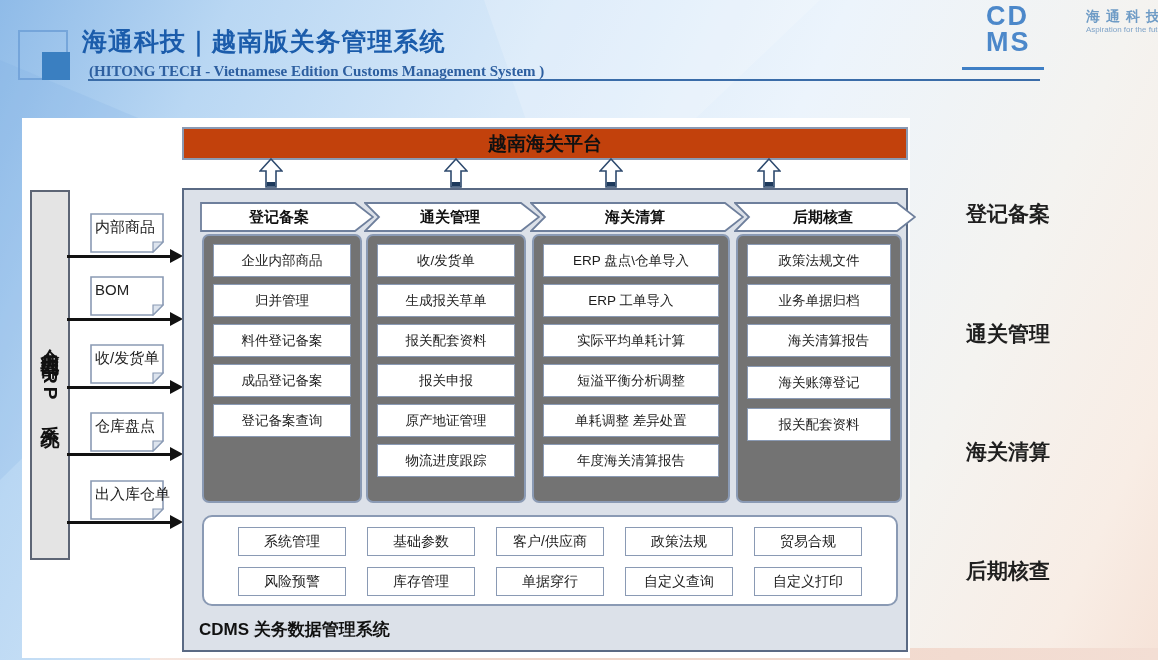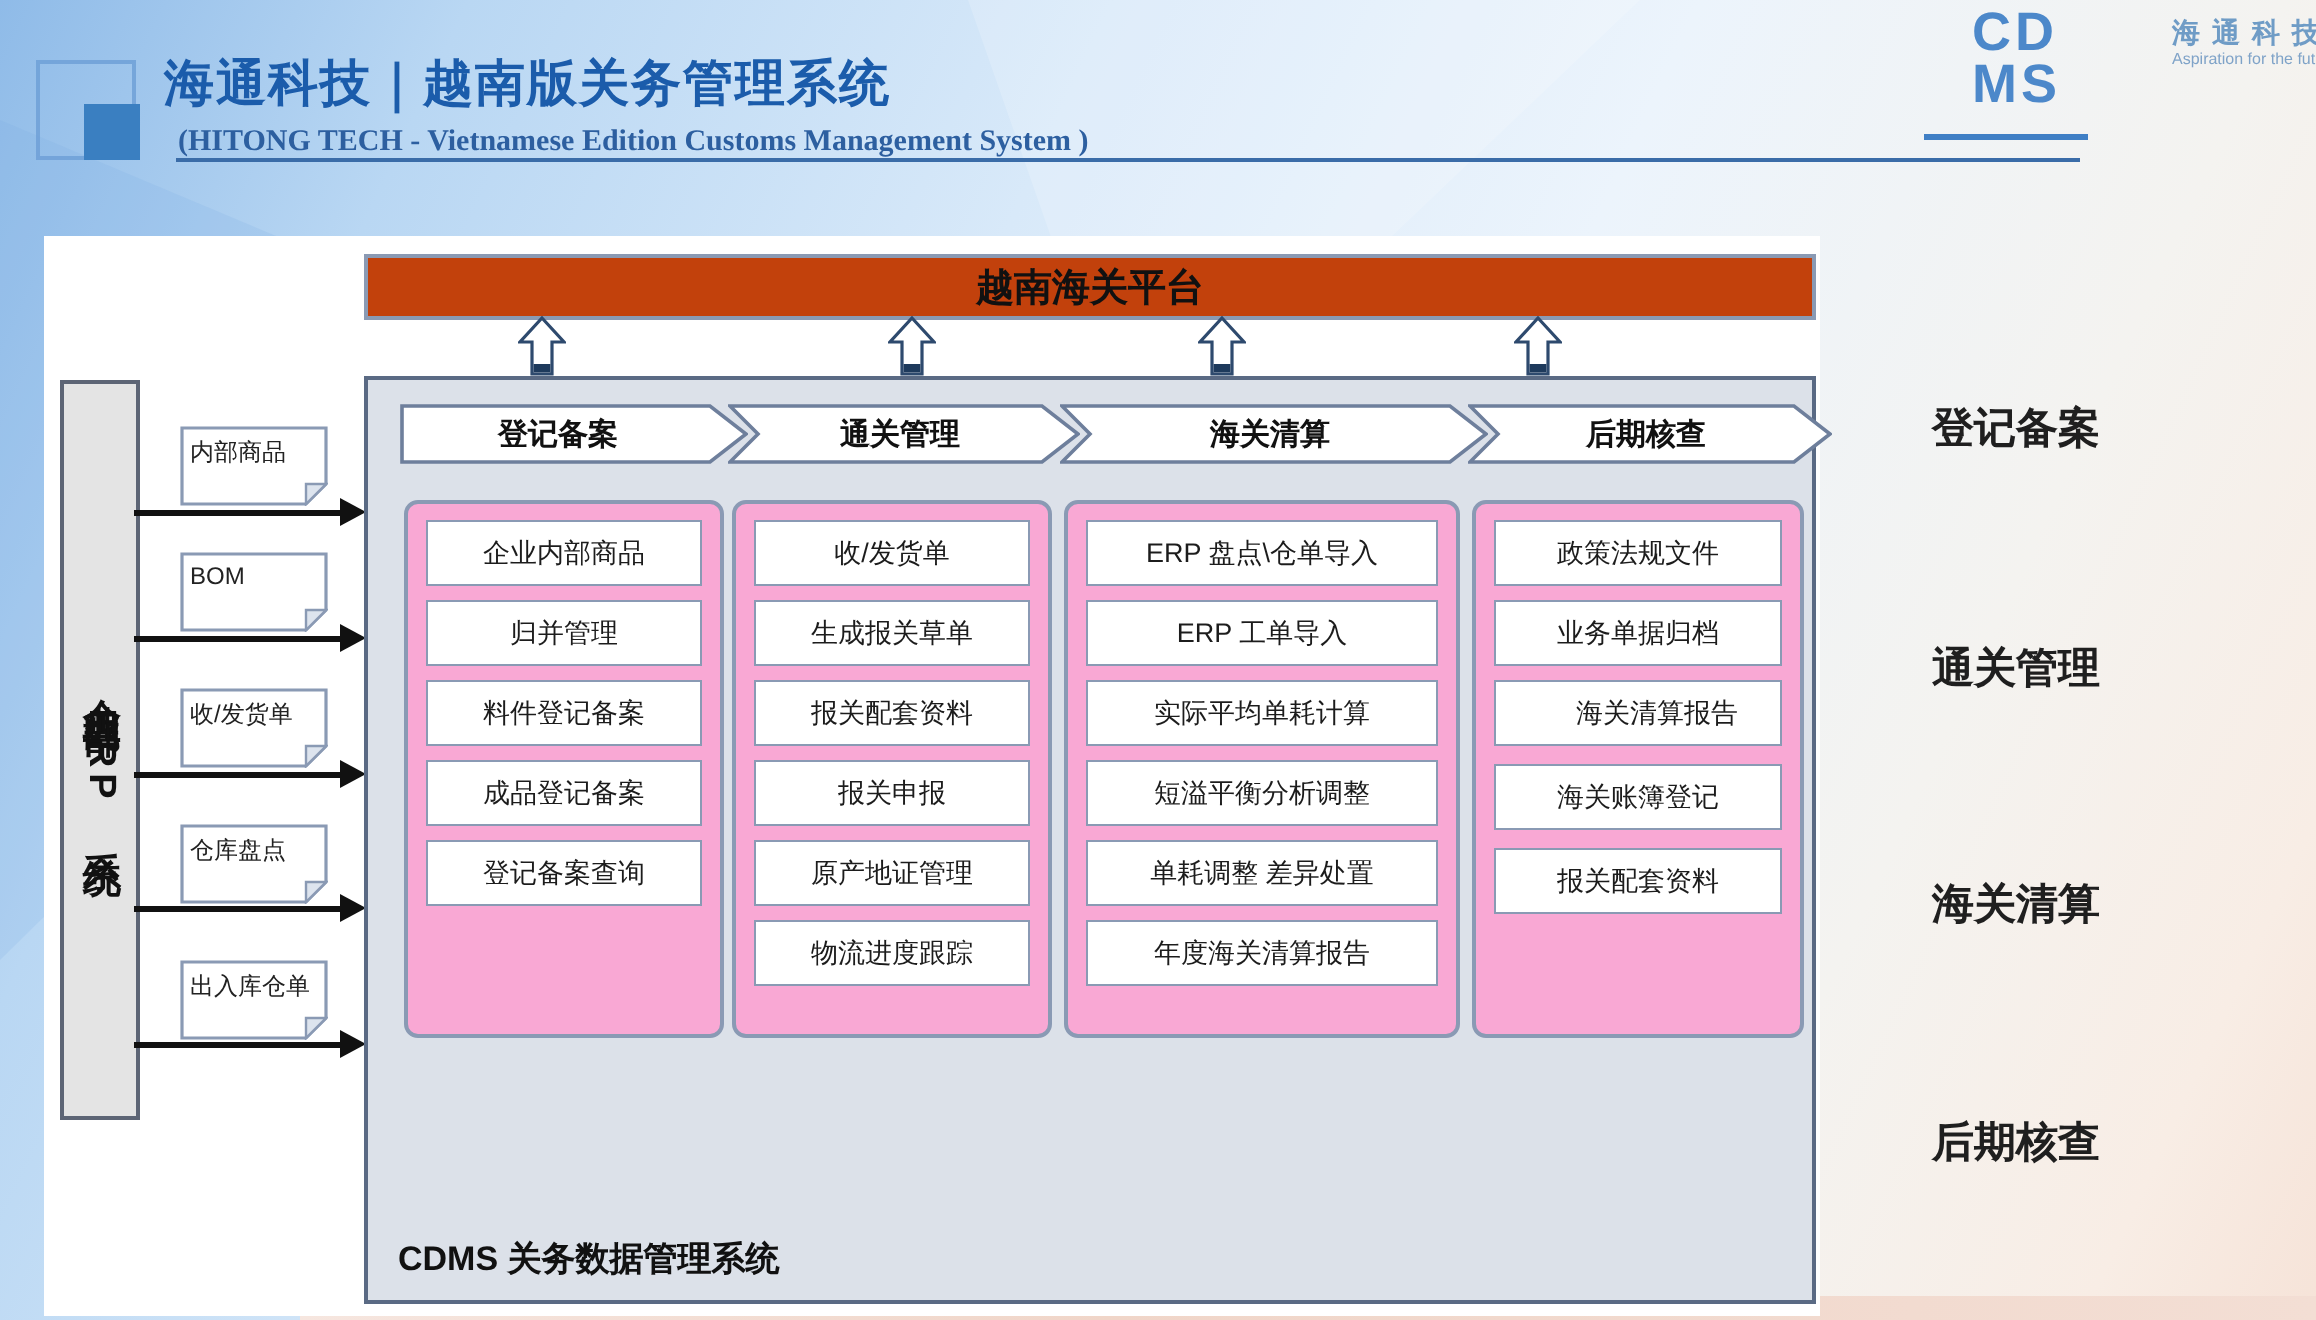--- a/index.html
+++ b/index.html
@@ -36,36 +36,36 @@
   .uparrow{top:158px;width:24px;height:30px;}
   .uparrow svg{display:block;}
 
   
   .panel{left:182px;top:188px;width:722px;height:460px;background:#dce1e9;border:2px solid #5a6a84;}
   .chev{position:absolute;top:12px;height:30px;}
   .chev svg{position:absolute;left:0;top:0;display:block;}
   .chev-label{position:absolute;inset:0;display:flex;align-items:center;justify-content:center;
     font-size:15px;font-weight:bold;color:#111;padding-right:16px;}
   .chev-notch .chev-label{padding-left:12px;}
-  .col{position:absolute;top:60px;height:265px;background:#f9a8d4;border:2px solid #8a9ab4;border-radius:7px;}
+  .col{position:absolute;top:44px;height:265px;background:#737373;border:2px solid #8a9ab4;border-radius:7px;}
   .citem{position:absolute;left:9px;right:9px;height:31px;background:#fff;border:1.5px solid #8a9ab4;
     display:flex;align-items:center;justify-content:center;font-size:13.5px;color:#1c1c1c;white-space:nowrap;}
   .foundation{position:absolute;left:18px;top:325px;width:692px;height:87px;background:#fff;border:2px solid #8a9ab4;border-radius:10px;}
   .frow{position:absolute;left:34px;right:34px;height:30px;display:flex;justify-content:space-between;}
   .fbox{width:106px;height:27px;background:#fff;border:1.5px solid #8a9ab4;
     display:flex;align-items:center;justify-content:center;font-size:14px;color:#1c1c1c;white-space:nowrap;}
   .panel-caption{position:absolute;left:15px;top:428px;font-size:17px;font-weight:bold;color:#111;white-space:nowrap;}
 
   
   .erp-bar{left:30px;top:190px;width:36px;height:366px;background:#e4e4e4;border:2px solid #5d6575;
     display:flex;align-items:center;justify-content:center;}
   .erp-bar-label{writing-mode:vertical-rl;text-orientation:mixed;font-size:19px;font-weight:bold;color:#111;letter-spacing:3px;white-space:nowrap;}
   .doc{position:absolute;left:90px;width:74px;height:40px;}
   .doc svg{position:absolute;left:0;top:0;display:block;}
-  .doc-label{position:absolute;left:5px;top:5px;font-size:12px;color:#222;white-space:nowrap;}
+  .doc-label{position:absolute;left:5px;top:5px;font-size:15px;color:#222;white-space:nowrap;}
   .harrow{position:absolute;left:67px;width:104px;height:3px;background:#111;}
   .harrow::after{content:'';position:absolute;right:-12px;top:-6px;width:0;height:0;
     border-left:13px solid #111;border-top:7px solid transparent;border-bottom:7px solid transparent;}
 
   
   .stage-label{left:966px;font-size:21px;font-weight:bold;color:#1f1f1f;white-space:nowrap;}
 </style>
 </head>
 <body>
 
@@ -214,20 +214,36 @@
   </div>
 
   <div class="col" style="left:552px;width:162px;">
     <div class="citem" style="top:8px;">政策法规文件</div>
     <div class="citem" style="top:48px;">业务单据归档</div>
     <div class="citem" style="top:88px;padding-left:19px;">海关清算报告</div>
     <div class="citem" style="top:130px;">海关账簿登记</div>
     <div class="citem" style="top:172px;">报关配套资料</div>
   </div>
 
+  <div class="foundation">
+    <div class="frow" style="top:10px;">
+      <div class="fbox">系统管理</div>
+      <div class="fbox">基础参数</div>
+      <div class="fbox">客户/供应商</div>
+      <div class="fbox">政策法规</div>
+      <div class="fbox">贸易合规</div>
+    </div>
+    <div class="frow" style="top:50px;">
+      <div class="fbox">风险预警</div>
+      <div class="fbox">库存管理</div>
+      <div class="fbox">单据穿行</div>
+      <div class="fbox">自定义查询</div>
+      <div class="fbox">自定义打印</div>
+    </div>
+  </div>
 
   <div class="panel-caption">CDMS 关务数据管理系统</div>
 </div>
 
 <div class="abs stage-label" style="top:200px;">登记备案</div>
 <div class="abs stage-label" style="top:320px;">通关管理</div>
 <div class="abs stage-label" style="top:438px;">海关清算</div>
 <div class="abs stage-label" style="top:557px;">后期核查</div>
 
 </body></html>

